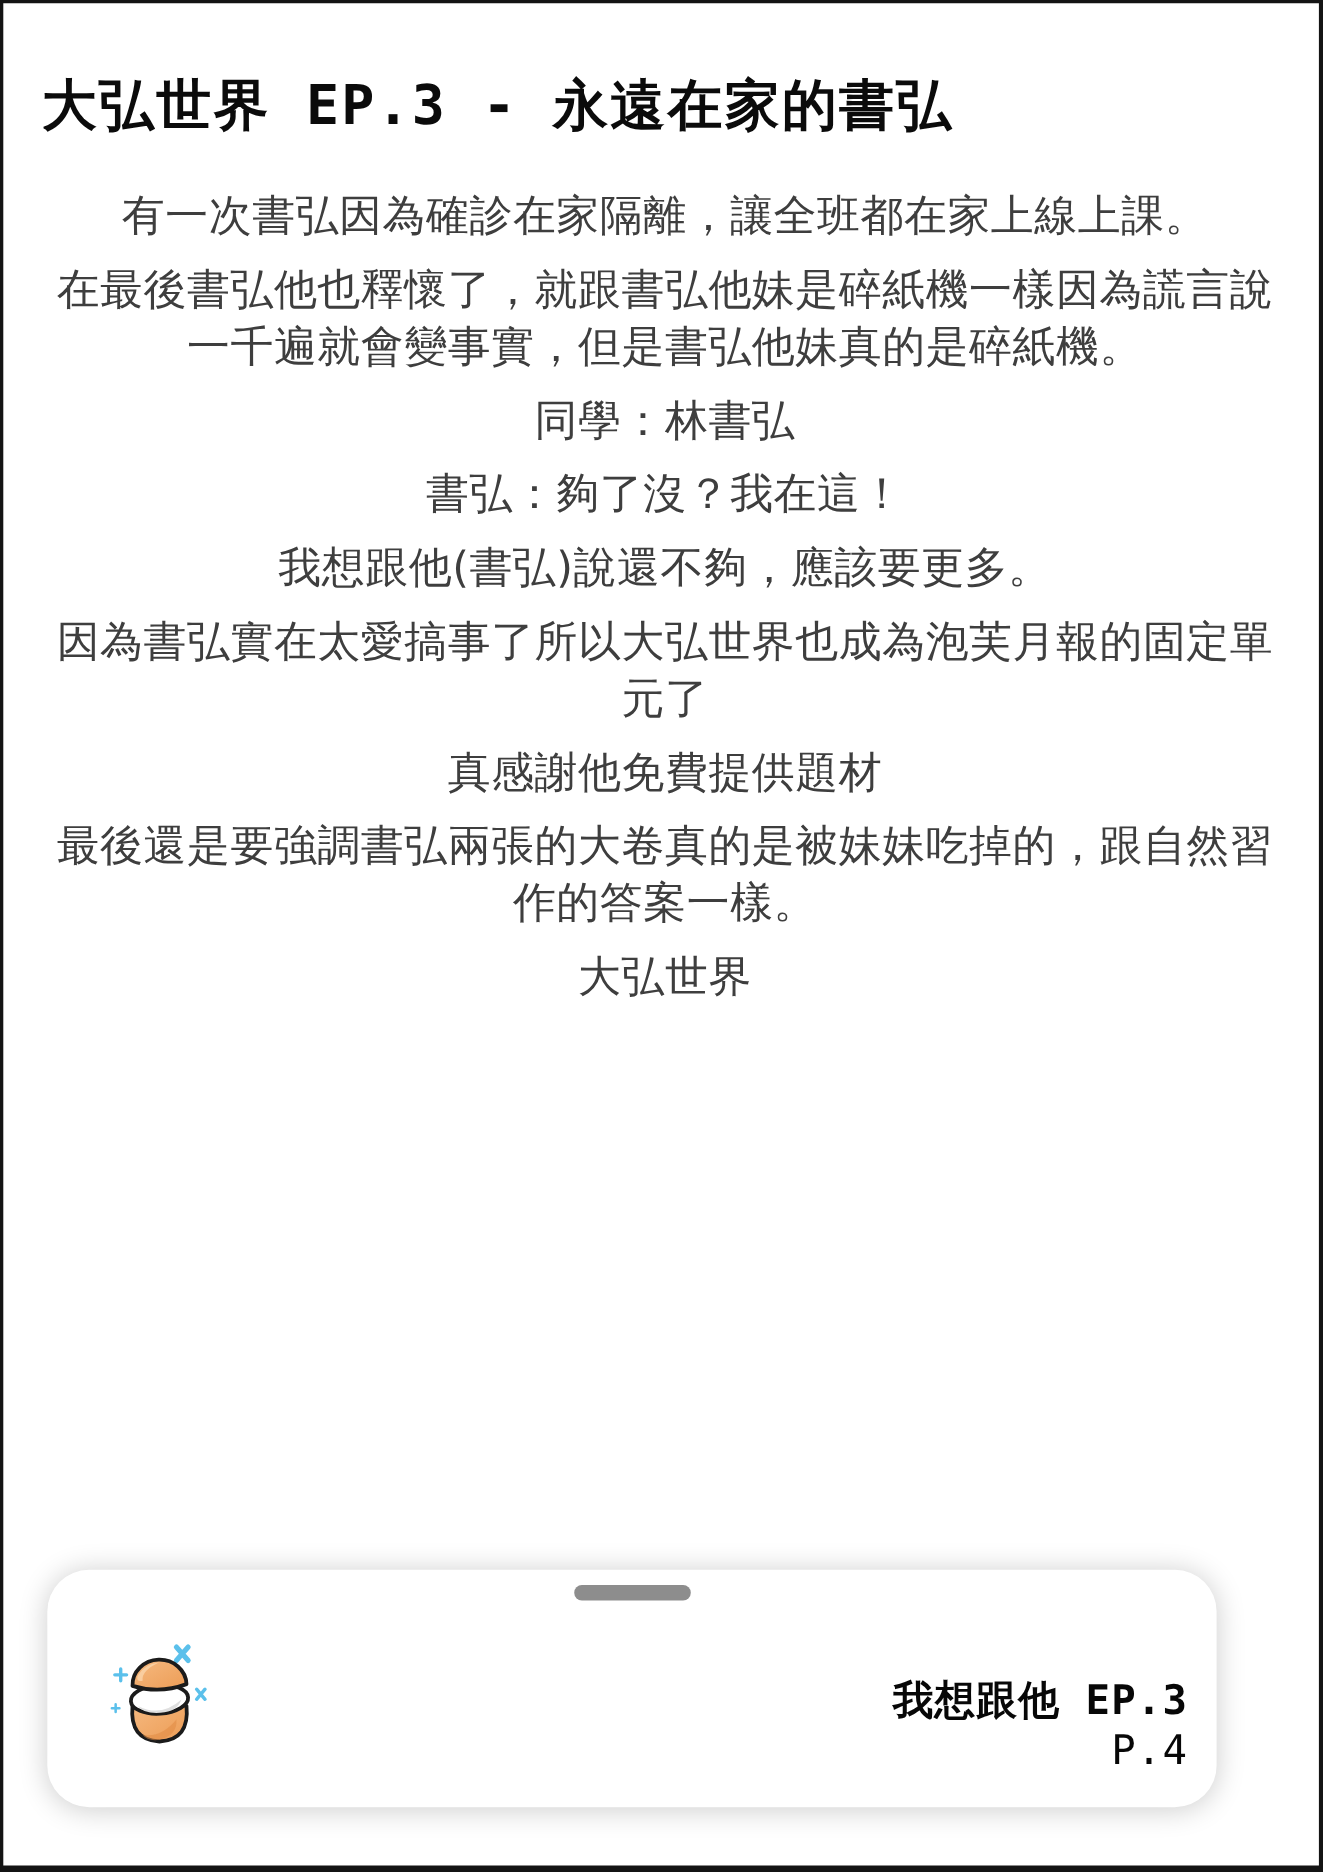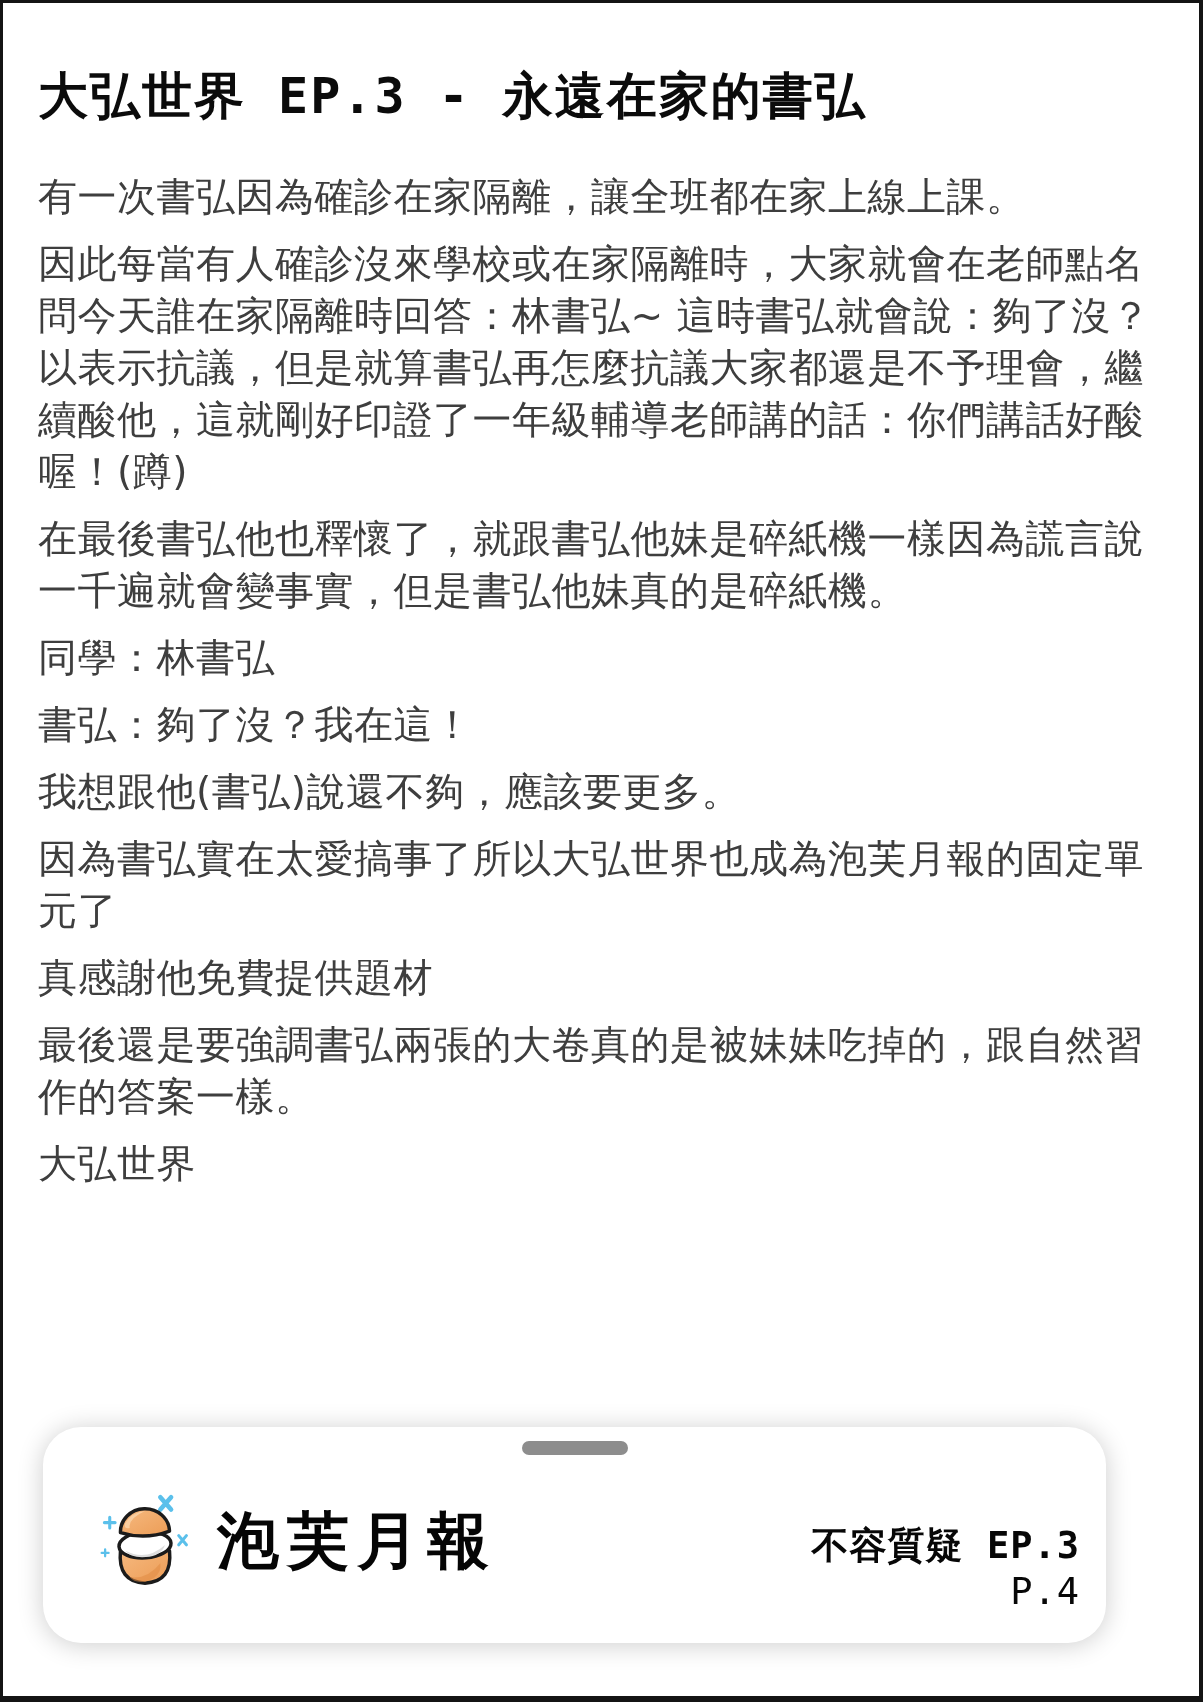--- a/index.html
+++ b/index.html
@@ -35,21 +35,21 @@
     font-family: "DejaVu Sans Mono", "Liberation Mono", monospace;
     margin: 0 0 42px 0;
     white-space: nowrap;
   }
   .doc-body p {
     margin: 0 0 15px 0;
     font-size: 39px;
     line-height: 52px;
     color: #3e3e3e;
     letter-spacing: 0.5px;
-    text-align: left;
+    text-align: center;
   }
   
   .footer-card {
     position: absolute;
     left: 40px;
     top: 1424px;
     width: 1063px;
     height: 216px;
     background: #ffffff;
     border-radius: 38px;
@@ -111,21 +111,20 @@
 </head>
 <body>
 
 <div class="page">
 
   <div class="content">
     <h1 class="doc-title">大弘世界 EP.3 - 永遠在家的書弘</h1>
 
     <div class="doc-body">
       <p>有一次書弘因為確診在家隔離，讓全班都在家上線上課。</p>
-      <p>因此每當有人確診沒來學校或在家隔離時，大家就會在老師點名問今天誰在家隔離時回答：林書弘~  這時書弘就會說：夠了沒？以表示抗議，但是就算書弘再怎麼抗議大家都還是不予理會，繼續酸他，這就剛好印證了一年級輔導老師講的話：你們講話好酸喔！(蹲)</p>
       <p>在最後書弘他也釋懷了，就跟書弘他妹是碎紙機一樣因為謊言說一千遍就會變事實，但是書弘他妹真的是碎紙機。</p>
       <p>同學：林書弘</p>
       <p>書弘：夠了沒？我在這！</p>
       <p>我想跟他(書弘)說還不夠，應該要更多。</p>
       <p>因為書弘實在太愛搞事了所以大弘世界也成為泡芙月報的固定單元了</p>
       <p>真感謝他免費提供題材</p>
       <p>最後還是要強調書弘兩張的大卷真的是被妹妹吃掉的，跟自然習作的答案一樣。</p>
       <p>大弘世界</p>
     </div>
   </div>
@@ -153,22 +152,21 @@
         <path d="M40 112 q22 4 40 -18 q2 18 -20 24 q-14 2 -20 -6 z" fill="#E08A44" opacity="0.55"></path>
 
         <g transform="rotate(-4 60 70)">
           <ellipse cx="60" cy="70" rx="34" ry="17" fill="#ffffff" stroke="#1b1b1b" stroke-width="4.5"></ellipse>
           <path d="M34 76 q26 16 52 -4 q-6 14 -26 14 q-20 0 -26 -10 z" fill="#DFDFDF"></path>
         </g>
 
         <path d="M28 54 a32 30 0 0 1 64 -2 q-32 12 -64 2 z" fill="url(#bunGrad)" stroke="#1b1b1b" stroke-width="4.5" stroke-linejoin="round"></path>
         <path d="M34 42 q8 -14 26 -16 q-22 10 -20 22 q-8 2 -6 -6 z" fill="#FAD0A4" opacity="0.9"></path>
       </svg>
-      <div class="brand-name">泡芙月報</div>
     </div>
 
     <div class="footer-right">
-      <div class="series">不容質疑 EP.3</div>
+      <div class="series">我想跟他 EP.3</div>
       <div class="pageno">P.4</div>
     </div>
   </div>
 
 </div>
 
 </body></html>

